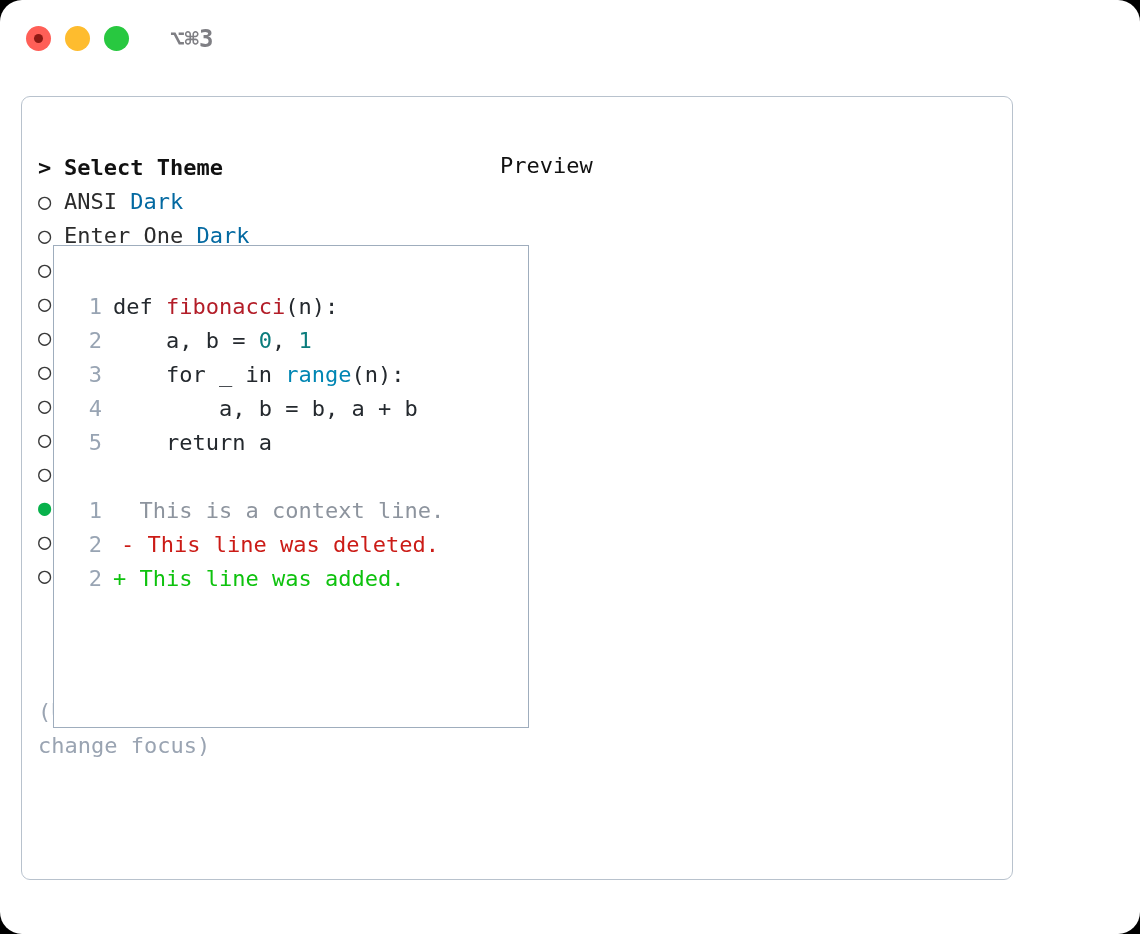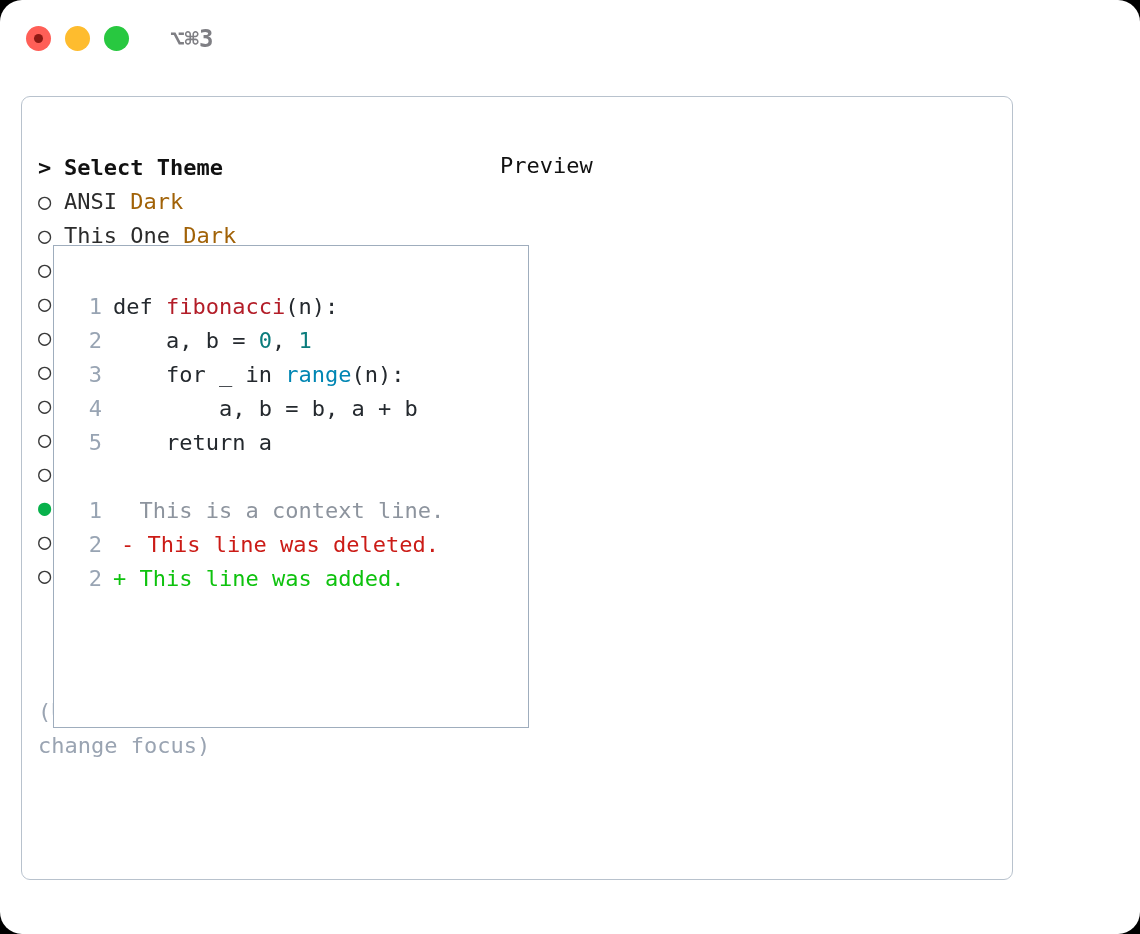--- a/index.html
+++ b/index.html
@@ -111,21 +111,21 @@
   }
   .hdr {
     font-weight: bold;
     color: #111111;
   }
   .marker {
     display: inline-block;
     width: 26px;
     white-space: pre;
   }
-  .badge { color: #a16207; text-align: right; }
+  .badge { color: #0369a1; text-align: right; }
   .sel   { color: #07b14b; }
   .bullet-filled { color: #07b14b; }
   .bullet-empty  { color: #3a3a3a; }
 
   .spacer { height: 34px; }
 
   .hint {
     font-size: 22px;
     line-height: 34px;
     color: #9aa4b2;
@@ -193,21 +193,21 @@
   </div>
 
   <div class="panel">
 
     <div class="col-left">
 
       <div class="line hdr"><span class="marker">&gt; </span><span>Select Theme</span></div>
 
       <div id="theme-items">
           <div class="line"><span class="marker bullet-empty">○ </span><span>ANSI</span><span class="badge"> Dark</span></div>
-          <div class="line"><span class="marker bullet-empty">○ </span><span>This One</span><span class="badge"> Dark</span></div>
+          <div class="line"><span class="marker bullet-empty">○ </span><span>Enter One</span><span class="badge"> Dark</span></div>
           <div class="line"><span class="marker bullet-empty">○ </span><span>Ayu</span><span class="badge"> Dark</span></div>
           <div class="line"><span class="marker bullet-empty">○ </span><span>Default</span><span class="badge"> Dark</span></div>
           <div class="line"><span class="marker bullet-empty">○ </span><span>Dracula</span><span class="badge"> Dark</span></div>
           <div class="line"><span class="marker bullet-empty">○ </span><span>GitHub</span><span class="badge"> Dark</span></div>
           <div class="line"><span class="marker bullet-empty">○ </span><span>ANSI Light</span><span class="badge"> Light</span></div>
           <div class="line"><span class="marker bullet-empty">○ </span><span>Ayu Light</span><span class="badge"> Light</span></div>
           <div class="line"><span class="marker bullet-empty">○ </span><span>Default Light</span><span class="badge"> Light</span></div>
           <div class="line"><span class="marker bullet-filled">● </span><span class="sel">GitHub Light</span><span class="badge"> Light</span></div>
           <div class="line"><span class="marker bullet-empty">○ </span><span>Google Code</span><span class="badge"> Light</span></div>
           <div class="line"><span class="marker bullet-empty">○ </span><span>XCode</span><span class="badge"> Light</span></div>

